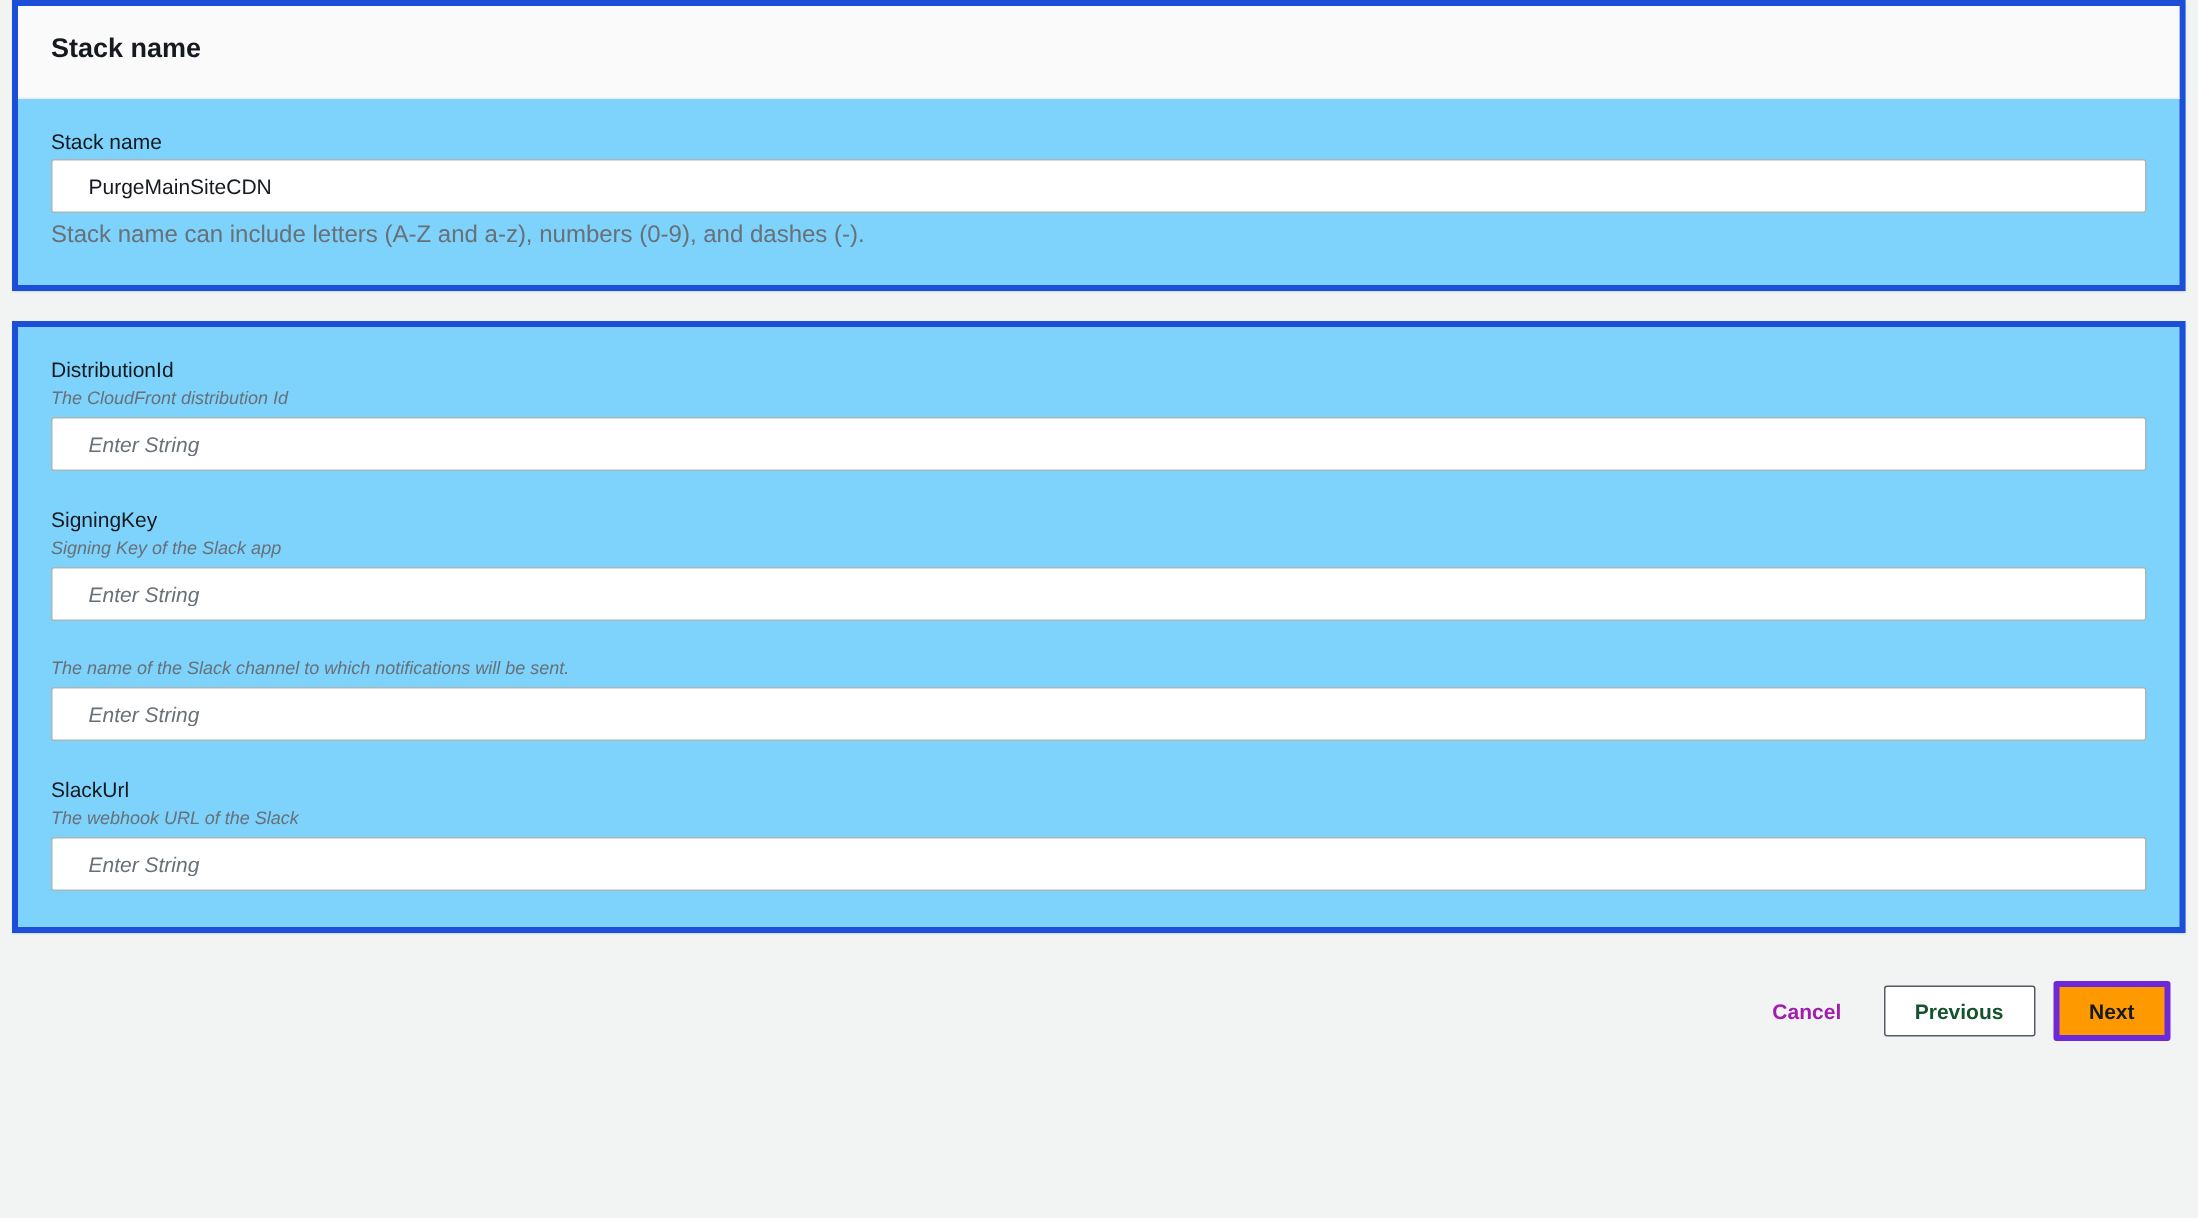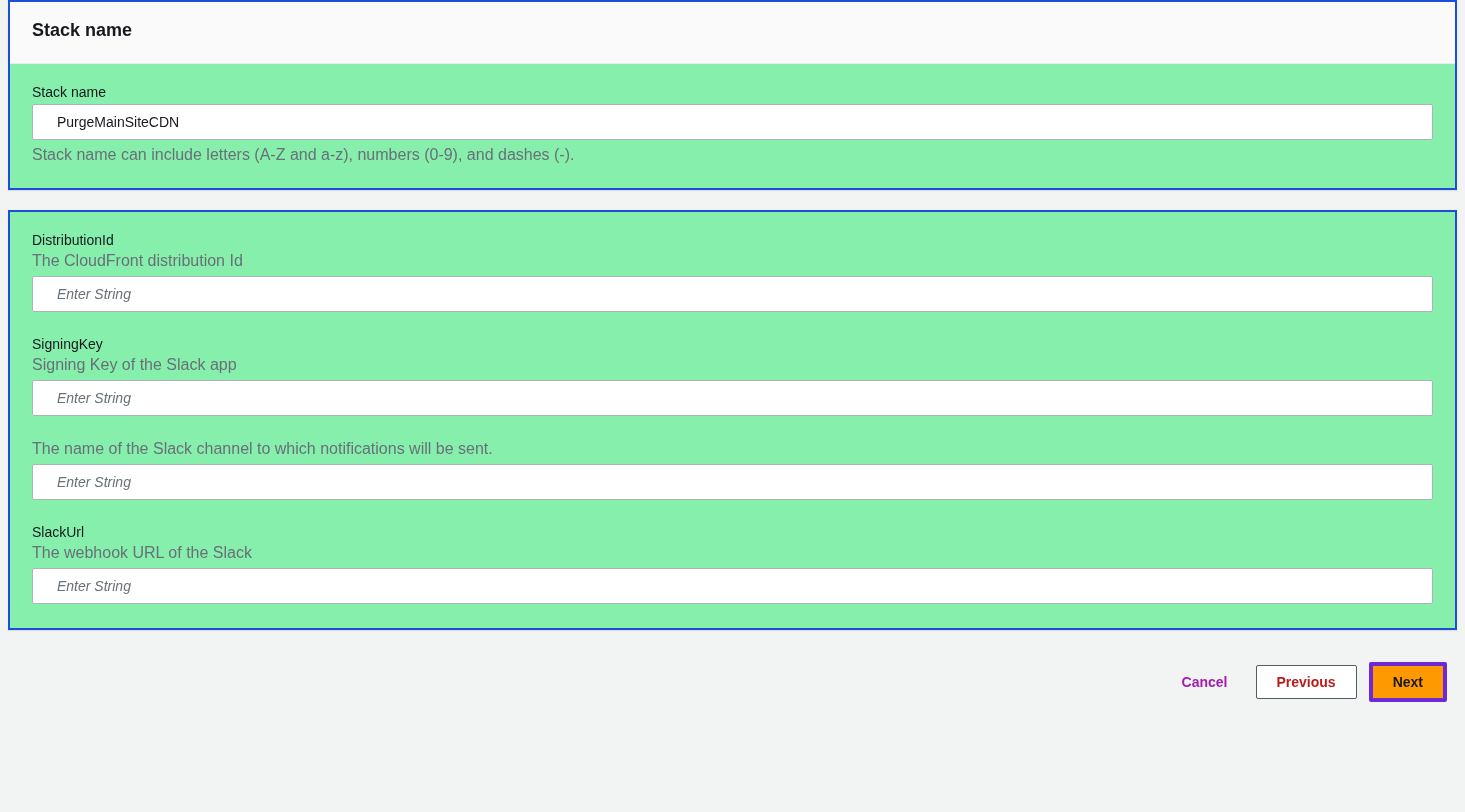--- a/index.html
+++ b/index.html
@@ -8,22 +8,22 @@
       padding: 0;
     }
     body {
       font-family: "Amazon Ember", "Helvetica Neue", Arial, sans-serif;
       background-color: #f2f3f3;
       color: #16191f;
       font-size: 14px;
       padding: 0;
     }
     .panel {
-      background-color: #86efac;
-      border: 2px solid #1d4ed8;
+      background-color: #7dd3fc;
+      border: 4px solid #1d4ed8;
       box-shadow: 0 1px 1px 0 rgba(0,28,36,0.1);
       margin: 0 8px 20px 8px;
     }
     .panel-header {
       background-color: #fafafa;
       border-bottom: 1px solid #eaeded;
       padding: 18px 22px;
     }
     .panel-header h2 {
       font-size: 18px;
@@ -46,24 +46,25 @@
       margin-bottom: 0;
     }
     .field-label {
       font-size: 14px;
       color: #16191f;
       font-weight: 400;
       display: block;
       margin-bottom: 4px;
     }
     .field-description {
-      font-size: 16px;
+      font-size: 12px;
       color: #687078;
       margin-bottom: 6px;
       display: block;
+      font-style: italic;
     }
     .field-hint {
       font-size: 16px;
       color: #687078;
       margin-top: 6px;
       display: block;
     }
     .text-input {
       width: 100%;
       padding: 6px 24px;
@@ -97,21 +98,21 @@
     }
     .btn-link {
       background: transparent;
       border: none;
       color: #a21caf;
       padding: 6px 16px;
     }
     .btn-normal {
       background: #ffffff;
       border: 1px solid #545b64;
-      color: #b91c1c;
+      color: #14532d;
     }
     .btn-primary {
       background: #ff9900;
       border: 4px solid #6d28d9;
       color: #16191f;
     }
   </style>
 </head>
 <body>
 

